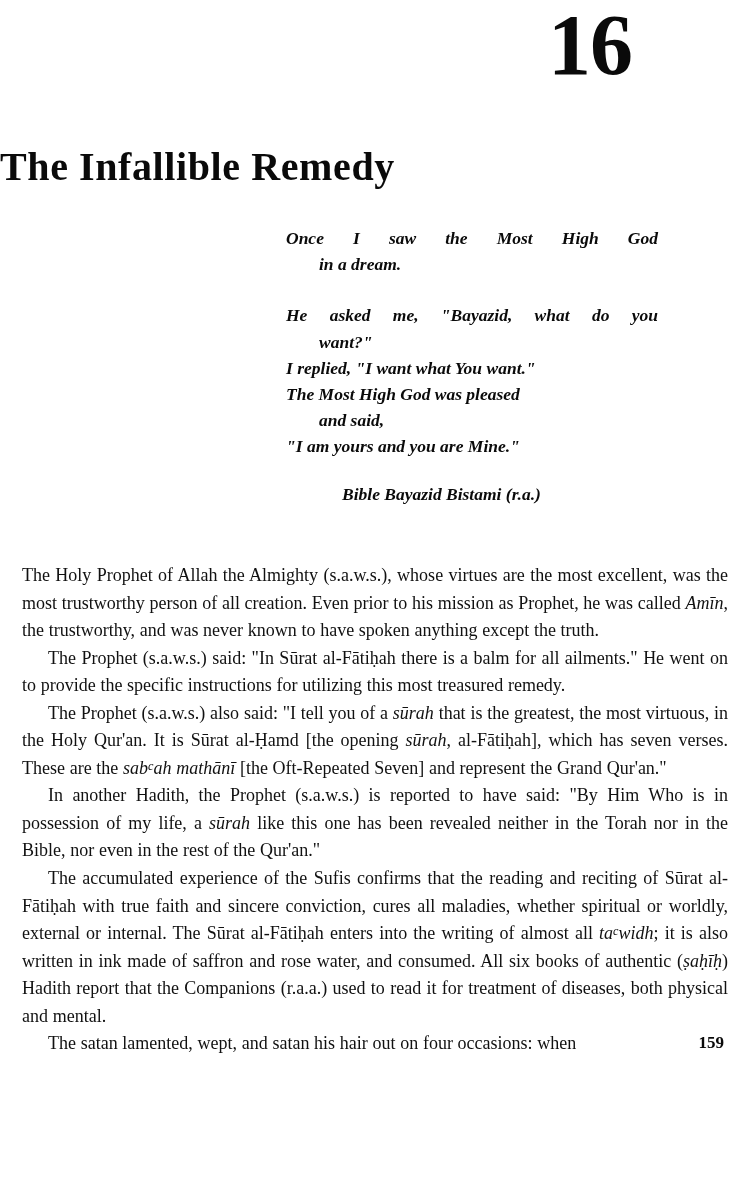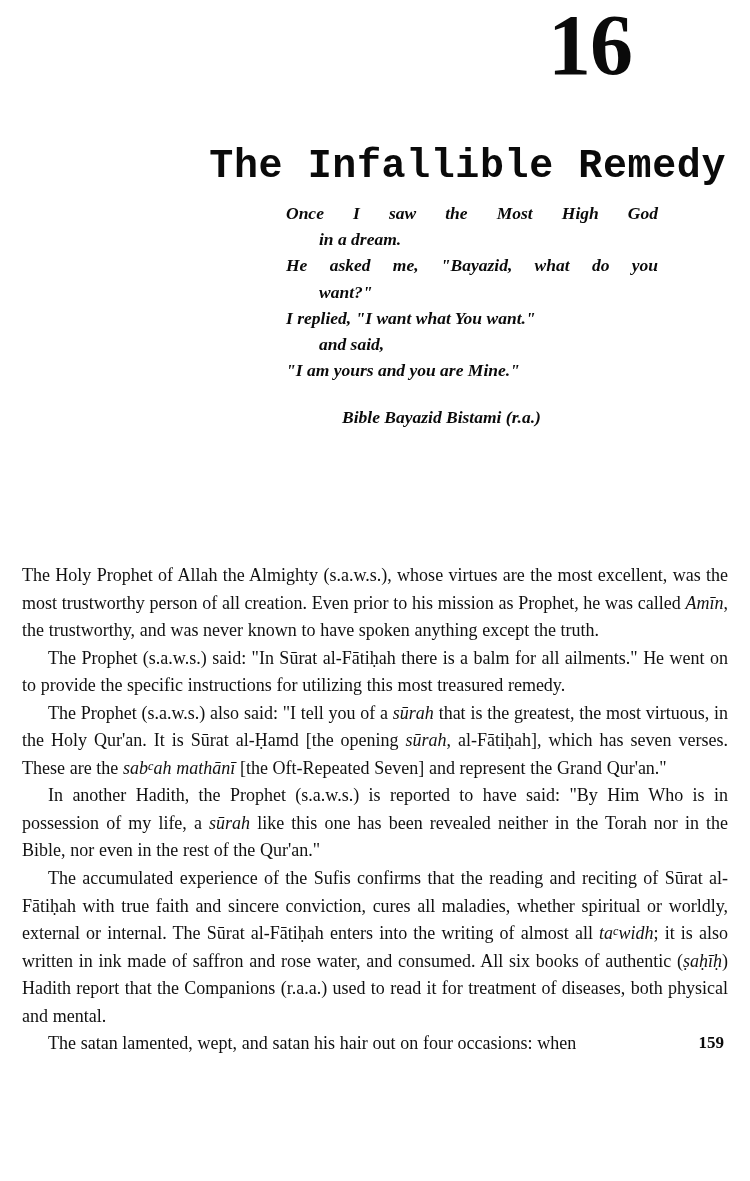--- a/index.html
+++ b/index.html
@@ -31,22 +31,22 @@
     letter-spacing: -1px;
     color: #0a0a0a;
   }
 
   
   .chapter-title {
     position: absolute;
     top: 118px;
     left: 0;
     width: 750px;
-    text-align: right;
-    font-family: Liberation Mono, monospace;
+    text-align: left;
+    font-family: Liberation Serif, serif;
     font-weight: bold;
     font-size: 40px;
     line-height: 1.12;
     letter-spacing: 0.6px;
     color: #0a0a0a;
     padding-right: 24px;
     box-sizing: border-box;
   }
 
   
@@ -64,20 +64,21 @@
   }
   .epigraph .ln {
     display: block;
     white-space: nowrap;
   }
   .epigraph .ln.spread {
     white-space: normal;
     text-align: justify;
     text-align-last: justify;
     width: 372px;
+    margin-top: 25px;
   }
   .epigraph .ln.cont {
     padding-left: 33px;
   }
   .epigraph-attrib {
     display: block;
     margin-top: 21px;
     padding-left: 56px;
     white-space: nowrap;
     font-weight: bold;
@@ -134,20 +135,21 @@
   <div class="chapter-number">16</div>
 
   <h1 class="chapter-title">The Infallible Remedy</h1>
 
   <div class="epigraph">
     <span class="ln spread">Once I saw the Most High God</span>
     <span class="ln cont">in a dream.</span>
     <span class="ln spread">He asked me, "Bayazid, what do you</span>
     <span class="ln cont">want?"</span>
     <span class="ln">I replied, "I want what You want."</span>
+    <span class="ln">The Most High God was pleased</span>
     <span class="ln cont">and said,</span>
     <span class="ln">"I am yours and you are Mine."</span>
     <span class="epigraph-attrib">Bible Bayazid Bistami (r.a.)</span>
   </div>
 
   <div class="body-text">
     <p>The Holy Prophet of Allah the Almighty (s.a.w.s.), whose virtues are the most excellent, was the most trustworthy person of all creation. Even prior to his mission as Prophet, he was called <i>Amīn</i>, the trustworthy, and was never known to have spoken anything except the truth.</p>
     <p>The Prophet (s.a.w.s.) said: "In Sūrat al-Fātiḥah there is a balm for all ailments." He went on to provide the specific instructions for utilizing this most treasured remedy.</p>
     <p>The Prophet (s.a.w.s.) also said: "I tell you of a <i>sūrah</i> that is the greatest, the most virtuous, in the Holy Qur'an. It is Sūrat al-Ḥamd [the opening <i>sūrah</i>, al-Fātiḥah], which has seven verses. These are the <i>sab<sup class="ayn">c</sup>ah mathānī</i> [the Oft-Repeated Seven] and represent the Grand Qur'an."</p>
     <p>In another Hadith, the Prophet (s.a.w.s.) is reported to have said: "By Him Who is in possession of my life, a <i>sūrah</i> like this one has been revealed neither in the Torah nor in the Bible, nor even in the rest of the Qur'an."</p>

